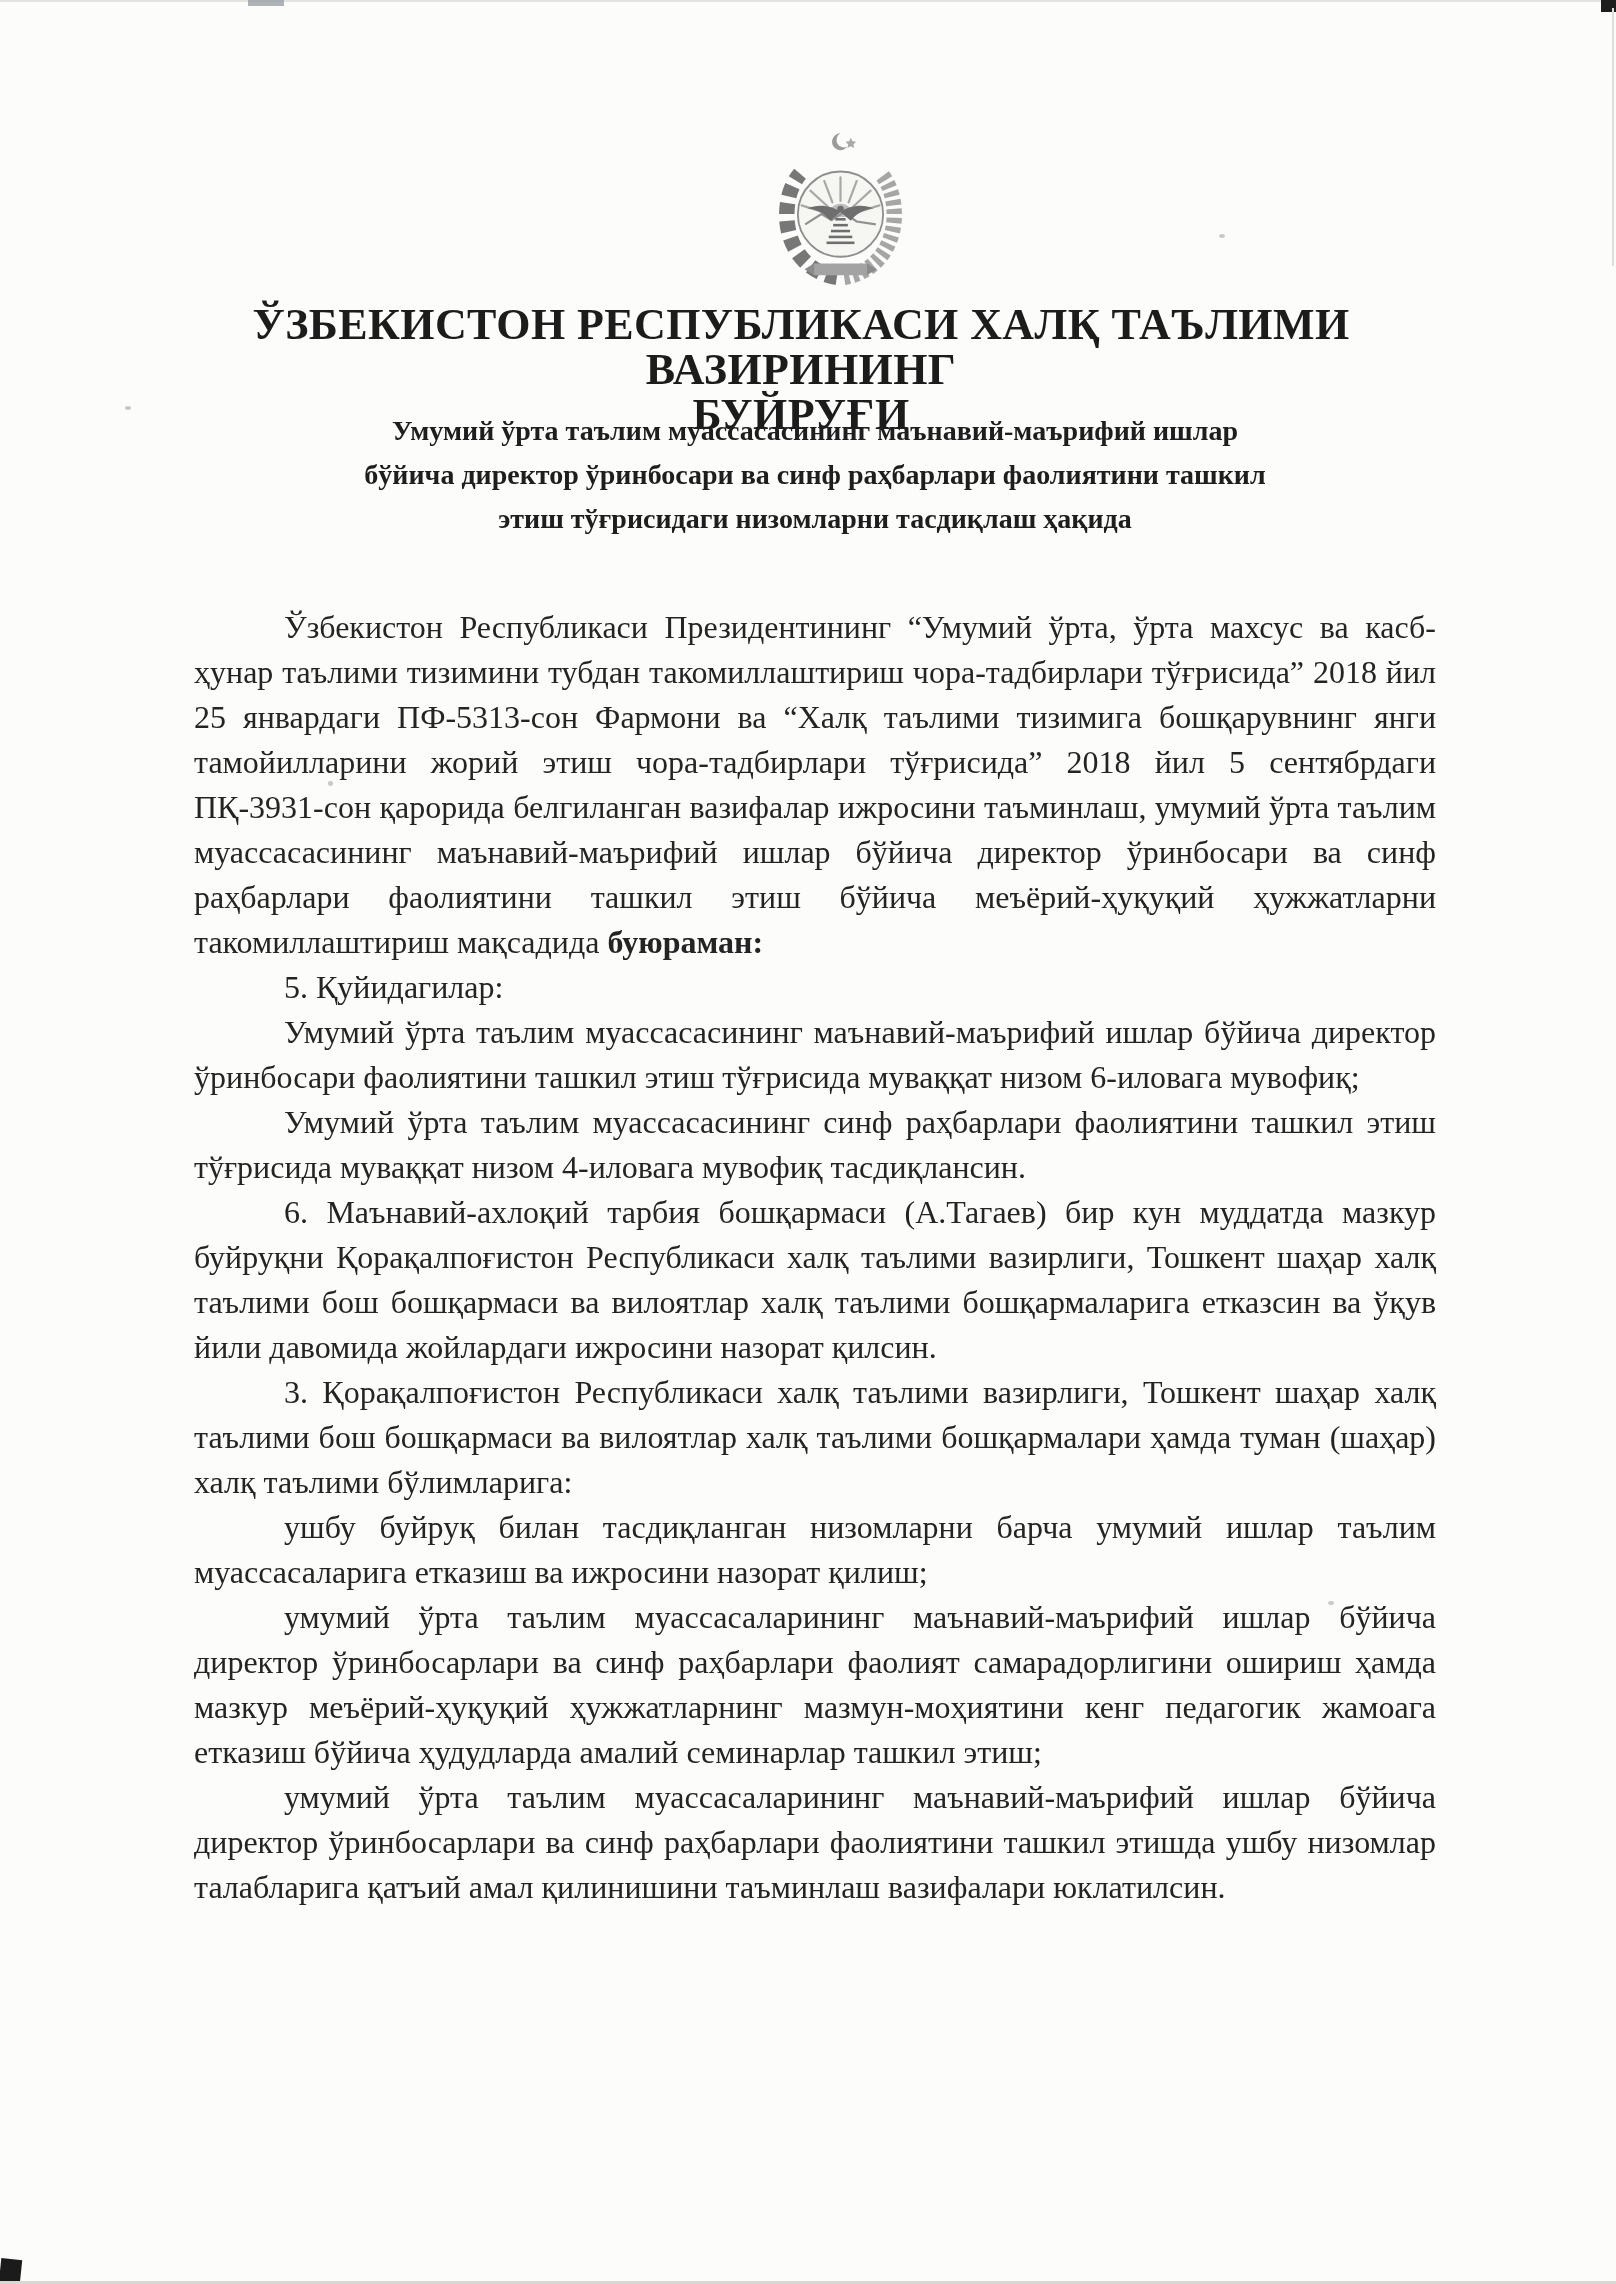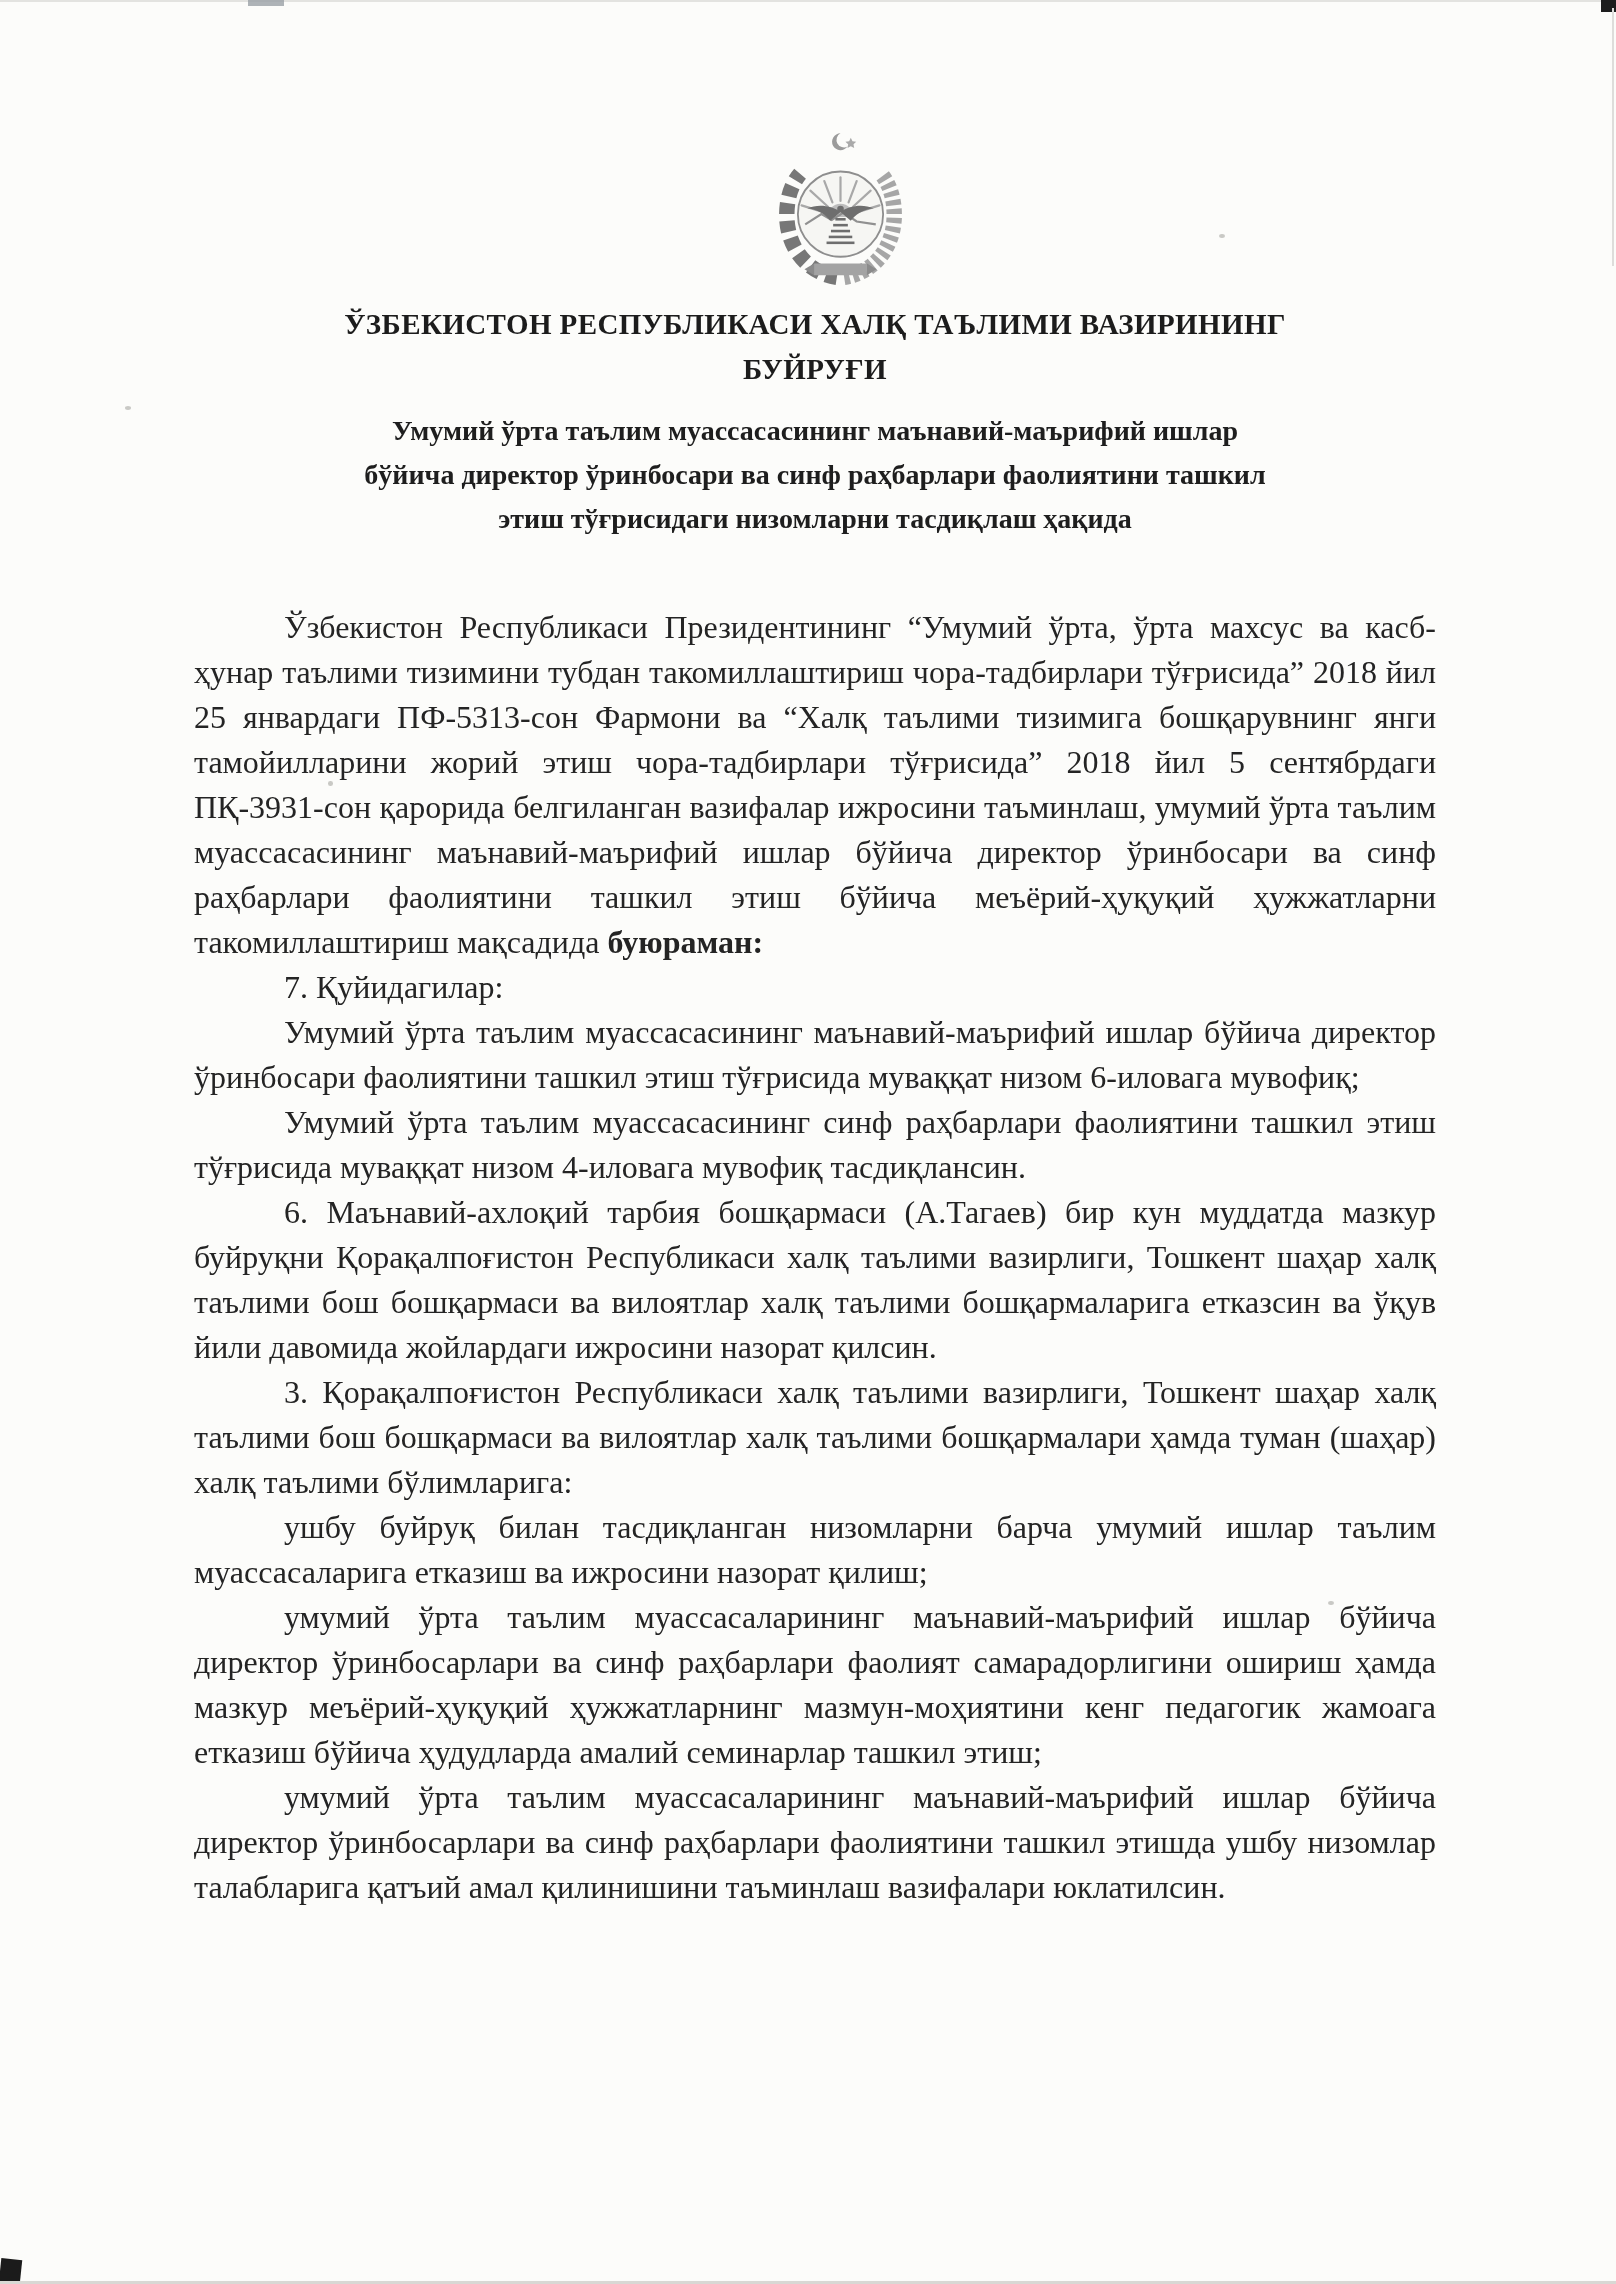--- a/index.html
+++ b/index.html
@@ -18,22 +18,22 @@
   .mark-top-right{position:absolute;right:0;top:0;width:15.6px;height:11.7px;background:#1d1d1d;}
   .edge-right{position:absolute;right:3.1px;top:7.8px;width:2.3px;height:258px;background:#dedddb;}
   .mark-bottom-left{position:absolute;left:0;top:2259px;width:21px;height:25px;background:#1b1b1b;transform:rotate(6deg);}
   .edge-bottom{position:absolute;left:0;bottom:0;width:1617px;height:3.1px;background:#d9d8d4;}
   .speck{position:absolute;background:#c9c9c5;border-radius:50%;}
 
   .emblem{position:absolute;left:767px;top:131px;width:147px;height:156px;}
   .emblem svg{width:100%;height:100%;}
 
   .heading{
-    position:absolute;left:194px;top:302px;width:1242px;
-    text-align:center;font-weight:700;font-size:29px;line-height:45px;
+    position:absolute;left:180px;top:302px;width:1242px;
+    text-align:center;font-weight:700;font-size:44px;line-height:45px;
     color:#1c1c1c;letter-spacing:0.4px;
   }
   .subtitle{
     position:absolute;left:194px;top:409px;width:1242px;
     text-align:center;font-weight:700;font-size:28px;line-height:44px;
     color:#1e1e1e;
   }
   .body-text{
     position:absolute;left:194px;top:605px;width:1242px;
     font-size:32px;line-height:45px;color:#242424;
@@ -110,21 +110,21 @@
   </div>
 
   <div class="subtitle">
     <div>Умумий ўрта таълим муассасасининг маънавий-маърифий ишлар</div>
     <div>бўйича директор ўринбосари ва синф раҳбарлари фаолиятини ташкил</div>
     <div>этиш тўғрисидаги низомларни тасдиқлаш ҳақида</div>
   </div>
 
   <div class="body-text">
     <p><span>Ўзбекистон Республикаси Президентининг “Умумий ўрта, ўрта махсус ва касб-ҳунар таълими тизимини тубдан такомиллаштириш чора-тадбирлари тўғрисида” 2018 йил 25 январдаги ПФ-5313-сон Фармони ва “Халқ таълими тизимига бошқарувнинг янги тамойилларини жорий этиш чора-тадбирлари тўғрисида” 2018 йил 5 сентябрдаги ПҚ-3931-сон қарорида белгиланган вазифалар ижросини таъминлаш, умумий ўрта таълим муассасасининг маънавий-маърифий ишлар бўйича директор ўринбосари ва синф раҳбарлари фаолиятини ташкил этиш бўйича меъёрий-ҳуқуқий ҳужжатларни такомиллаштириш мақсадида </span><span class="b">буюраман:</span></p>
-    <p><span>7. Қуйидагилар:</span><span class="b"></span></p>
+    <p><span>5. Қуйидагилар:</span><span class="b"></span></p>
     <p><span>Умумий ўрта таълим муассасасининг маънавий-маърифий ишлар бўйича директор ўринбосари фаолиятини ташкил этиш тўғрисида муваққат низом 6-иловага мувофиқ;</span><span class="b"></span></p>
     <p><span>Умумий ўрта таълим муассасасининг синф раҳбарлари фаолиятини ташкил этиш тўғрисида муваққат низом 4-иловага мувофиқ тасдиқлансин.</span><span class="b"></span></p>
     <p><span>6. Маънавий-ахлоқий тарбия бошқармаси (А.Тагаев) бир кун муддатда мазкур буйруқни Қорақалпоғистон Республикаси халқ таълими вазирлиги, Тошкент шаҳар халқ таълими бош бошқармаси ва вилоятлар халқ таълими бошқармаларига етказсин ва ўқув йили давомида жойлардаги ижросини назорат қилсин.</span><span class="b"></span></p>
     <p><span>3. Қорақалпоғистон Республикаси халқ таълими вазирлиги, Тошкент шаҳар халқ таълими бош бошқармаси ва вилоятлар халқ таълими бошқармалари ҳамда туман (шаҳар) халқ таълими бўлимларига:</span><span class="b"></span></p>
     <p><span>ушбу буйруқ билан тасдиқланган низомларни барча умумий ишлар таълим муассасаларига етказиш ва ижросини назорат қилиш;</span><span class="b"></span></p>
     <p><span>умумий ўрта таълим муассасаларининг маънавий-маърифий ишлар бўйича директор ўринбосарлари ва синф раҳбарлари фаолият самарадорлигини ошириш ҳамда мазкур меъёрий-ҳуқуқий ҳужжатларнинг мазмун-моҳиятини кенг педагогик жамоага етказиш бўйича ҳудудларда амалий семинарлар ташкил этиш;</span><span class="b"></span></p>
     <p><span>умумий ўрта таълим муассасаларининг маънавий-маърифий ишлар бўйича директор ўринбосарлари ва синф раҳбарлари фаолиятини ташкил этишда ушбу низомлар талабларига қатъий амал қилинишини таъминлаш вазифалари юклатилсин.</span><span class="b"></span></p>
   </div>
 
 </div>

